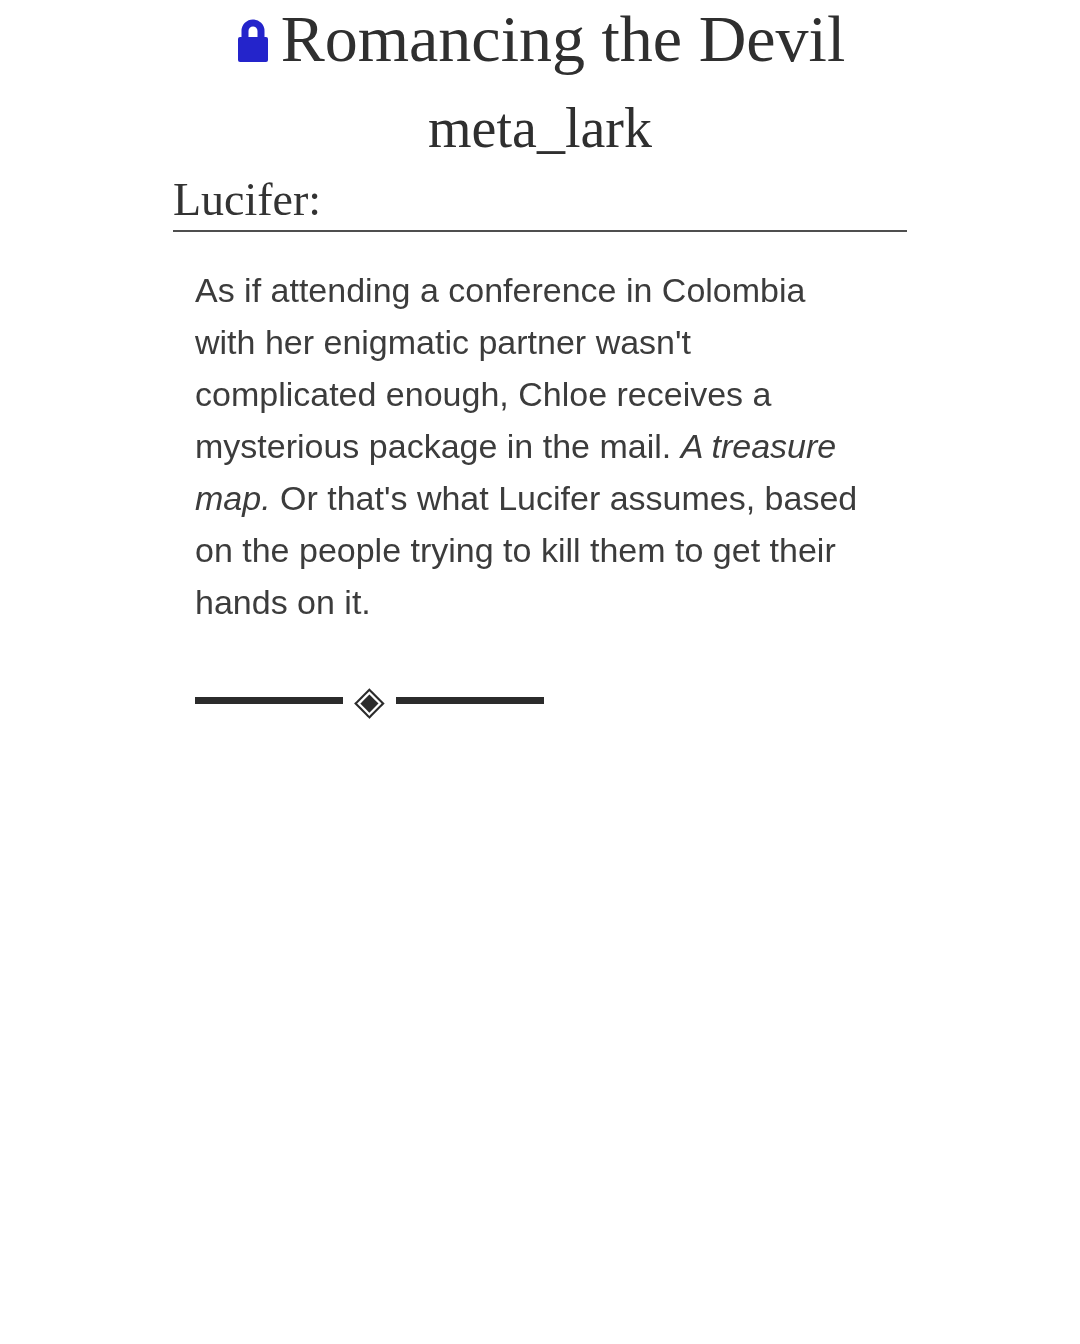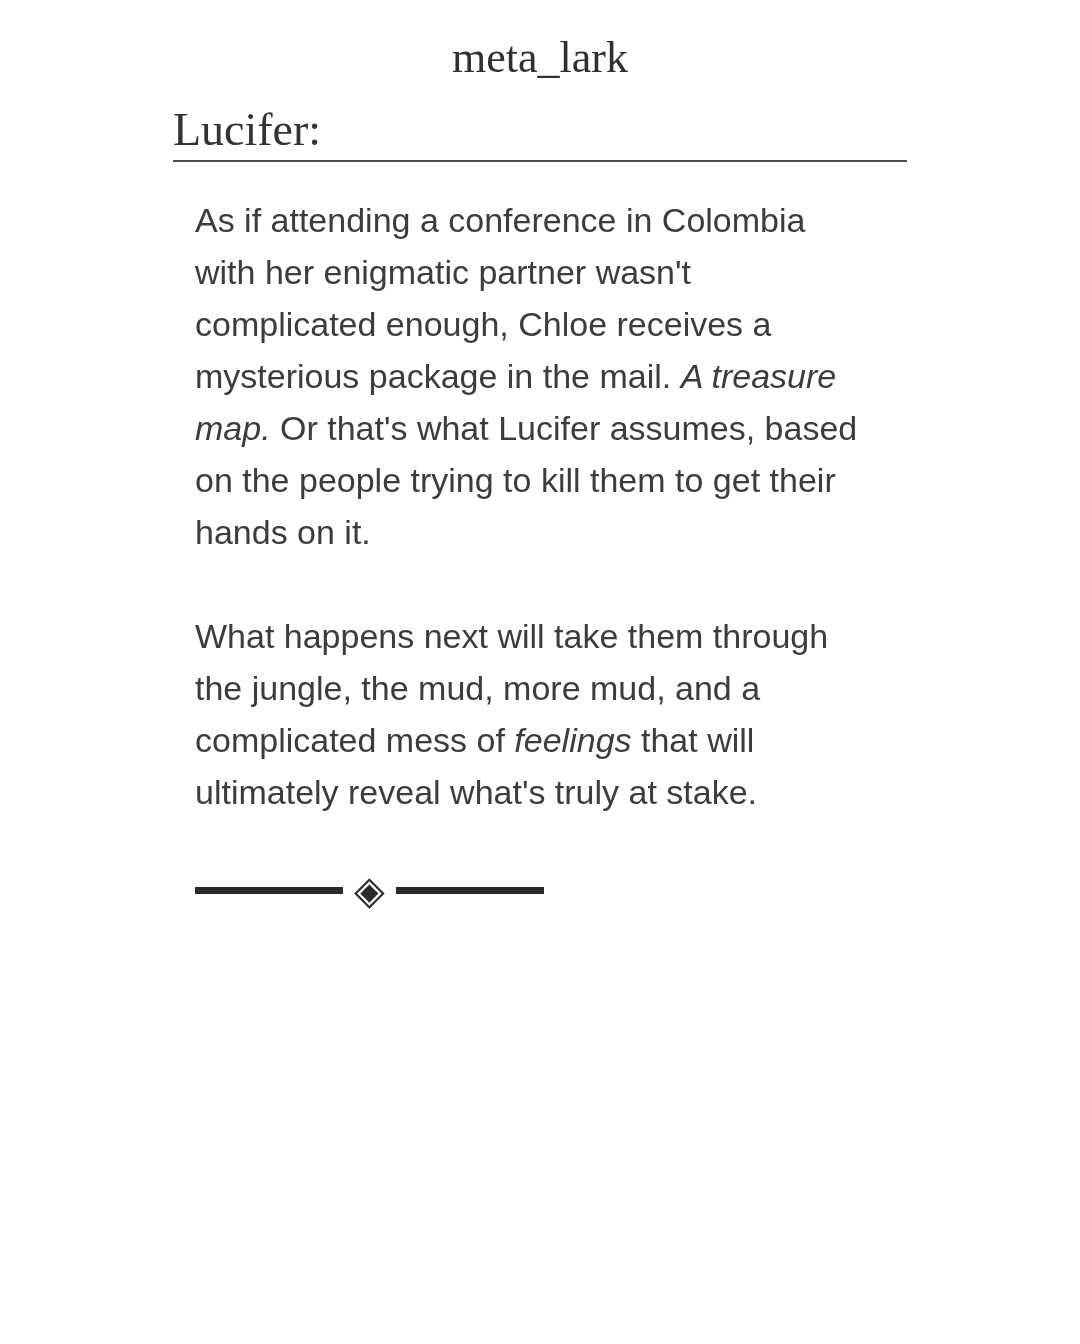--- a/index.html
+++ b/index.html
@@ -31,21 +31,21 @@
   }
   .lock-icon {
     display: inline-block;
     vertical-align: -4px;
     margin-right: 10px;
   }
 
   .work-author {
     font-family: "Liberation Serif", serif;
     font-weight: normal;
-    font-size: 44px;
+    font-size: 56px;
     line-height: 48px;
     color: #2f2f2f;
     text-align: center;
     margin: 28px 0 0 0;
   }
 
   
   .summary-heading {
     font-family: "Liberation Serif", serif;
     font-weight: normal;
@@ -98,30 +98,33 @@
     font-style: italic;
     color: #3c3c3c;
     margin: 0;
   }
 </style>
 </head>
 <body>
 
 <div class="page">
 
+  <h1 class="work-title"><span class="lock-icon"><svg width="36" height="46" viewBox="0 0 36 46" aria-hidden="true">
+        <rect x="10" y="4" width="16" height="22" rx="8" fill="none" stroke="#2424cb" stroke-width="7"></rect>
+        <rect x="3" y="18" width="30" height="25" rx="2" fill="#2424cb"></rect>
+      </svg></span><span>Romancing the Devil</span></h1>
 
   <div class="work-author">meta_lark</div>
 
   <h2 class="summary-heading">Lucifer:</h2>
 
   <blockquote class="summary-blockquote">
 
     <div>
         <p><span>As if attending a conference in Colombia with her enigmatic partner wasn't complicated enough, Chloe receives a mysterious package in the mail. </span><em>A treasure map.</em><span> Or that's what Lucifer assumes, based on the people trying to kill them to get their hands on it.</span></p>
-        <p><span>What happens next will take them through the jungle, the mud, more mud, and a complicated mess of </span><em>feelings</em><span> that will ultimately reveal what's truly at stake.</span></p>
       </div>
 
     <div class="scene-divider">
       <span class="divider-line"></span>
       <span class="divider-diamond">◈</span>
       <span class="divider-line"></span>
     </div>
 
 
   </blockquote>

